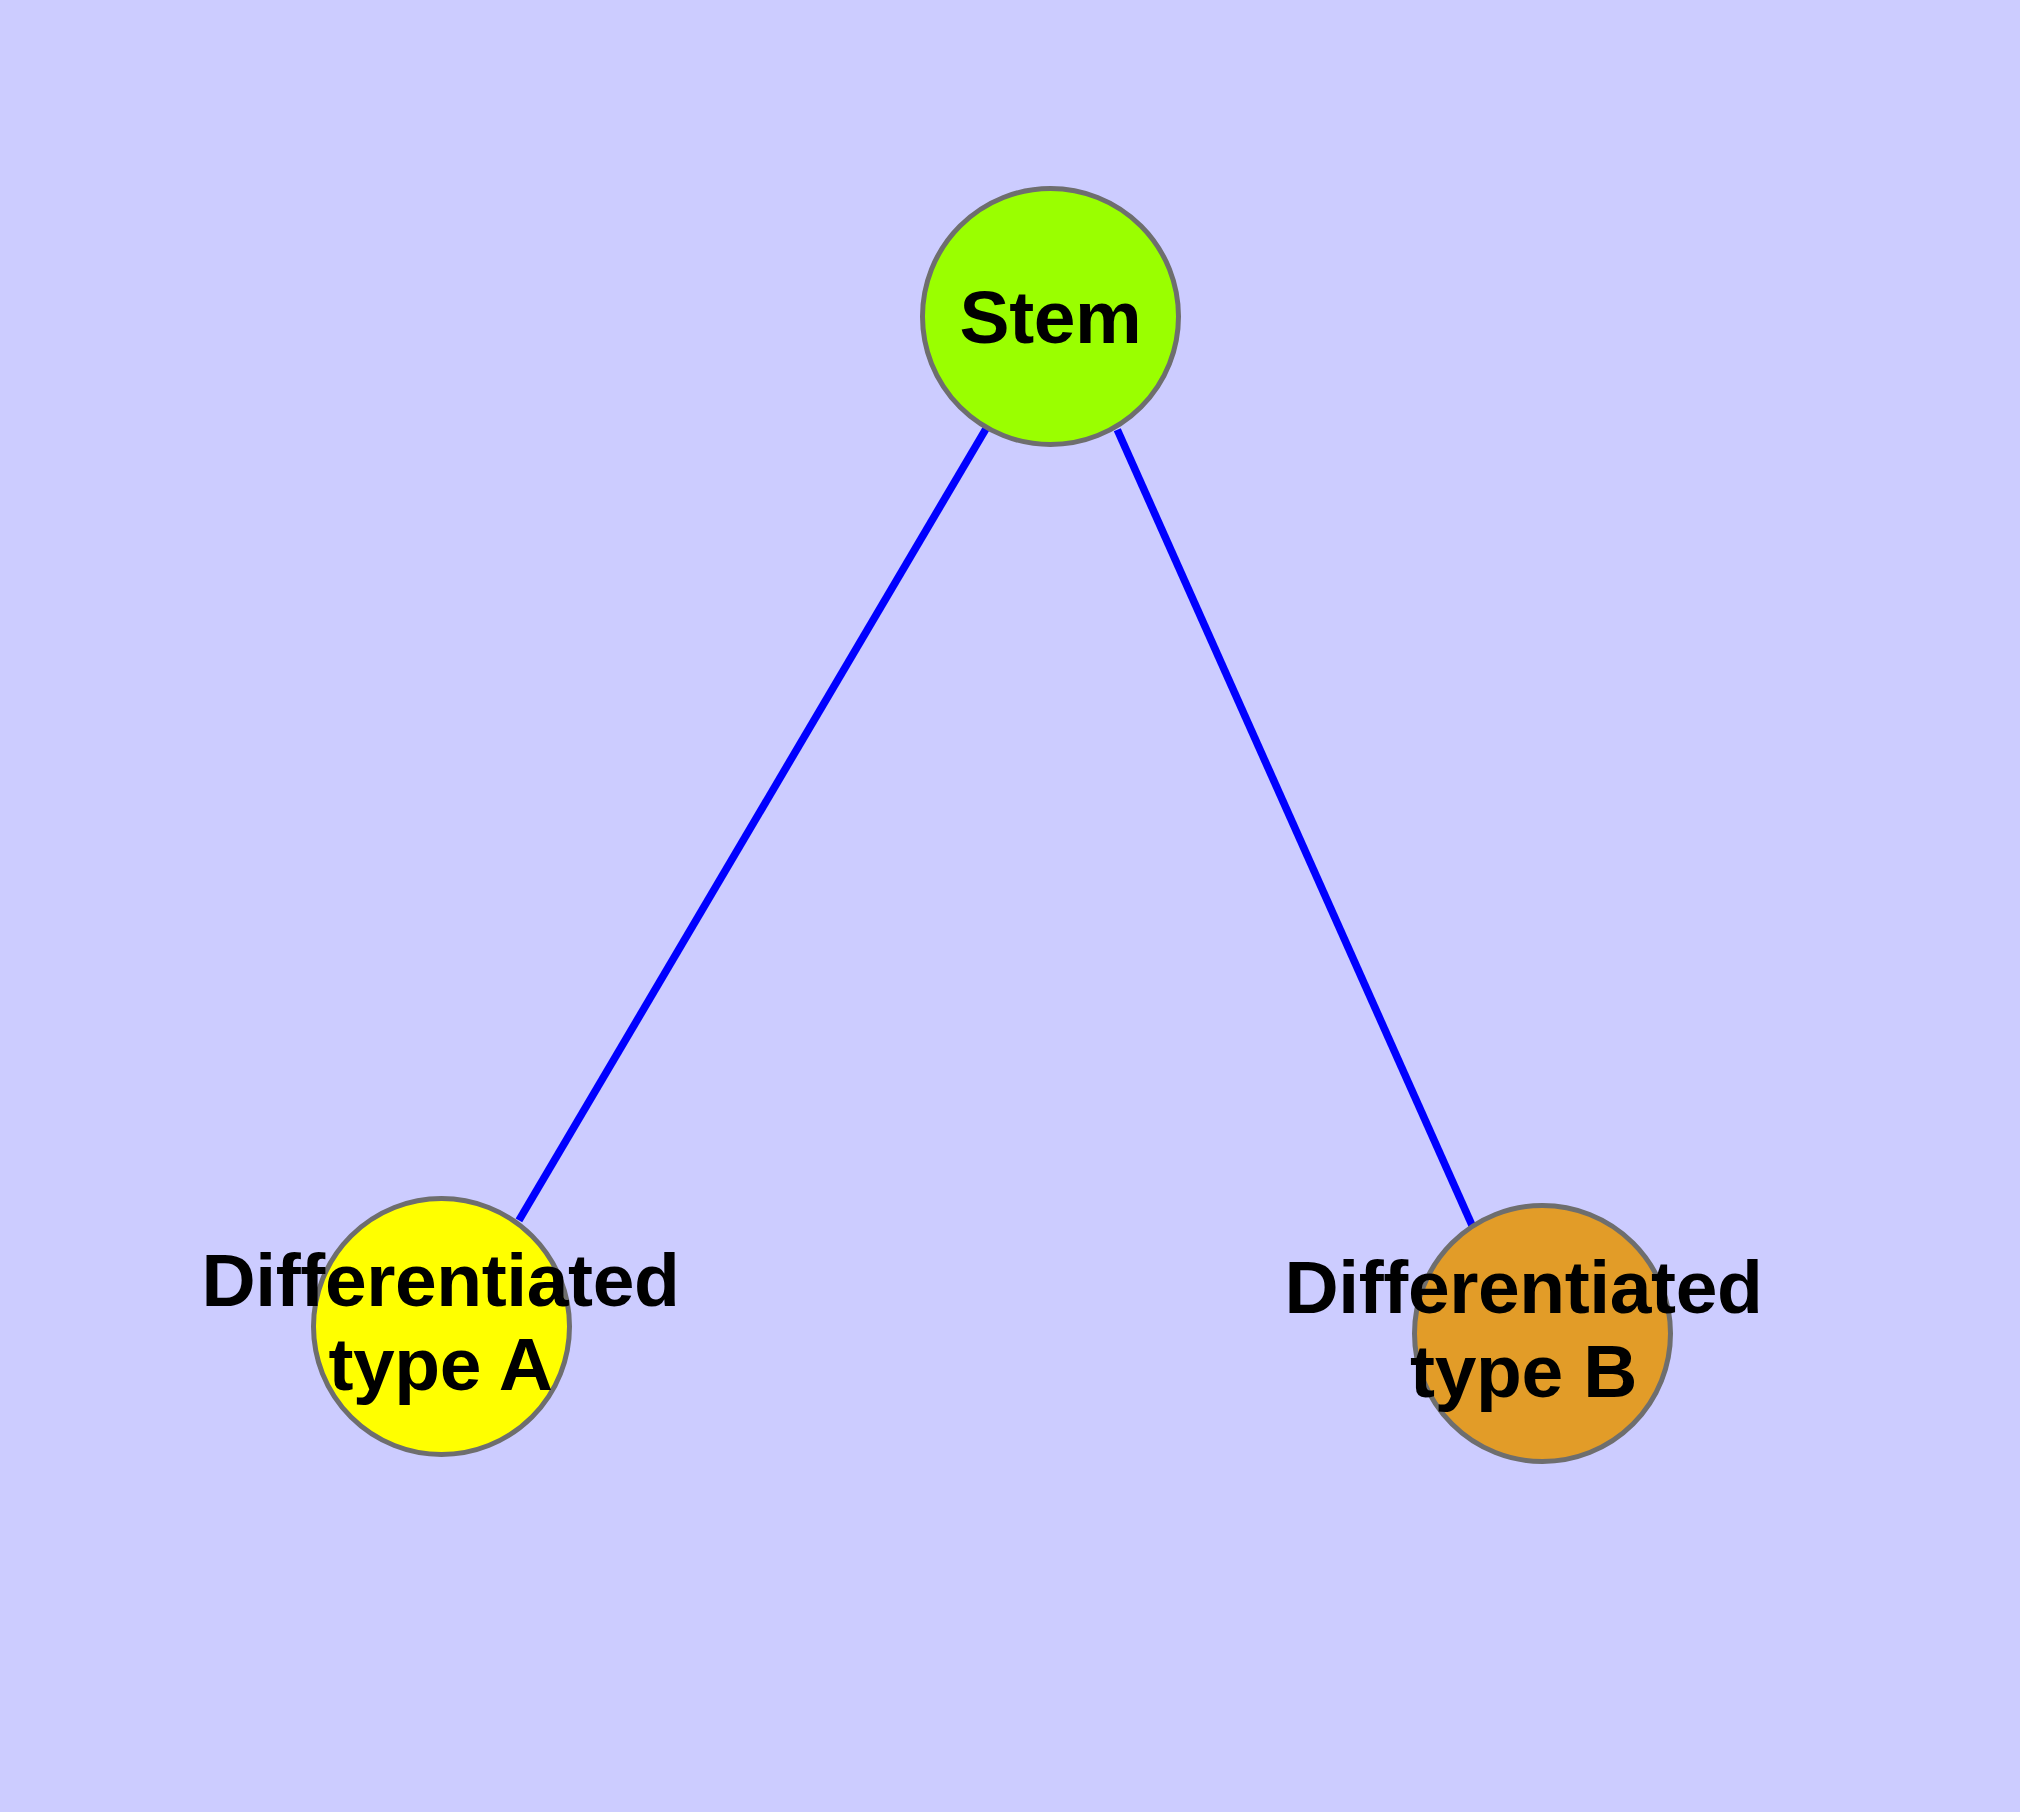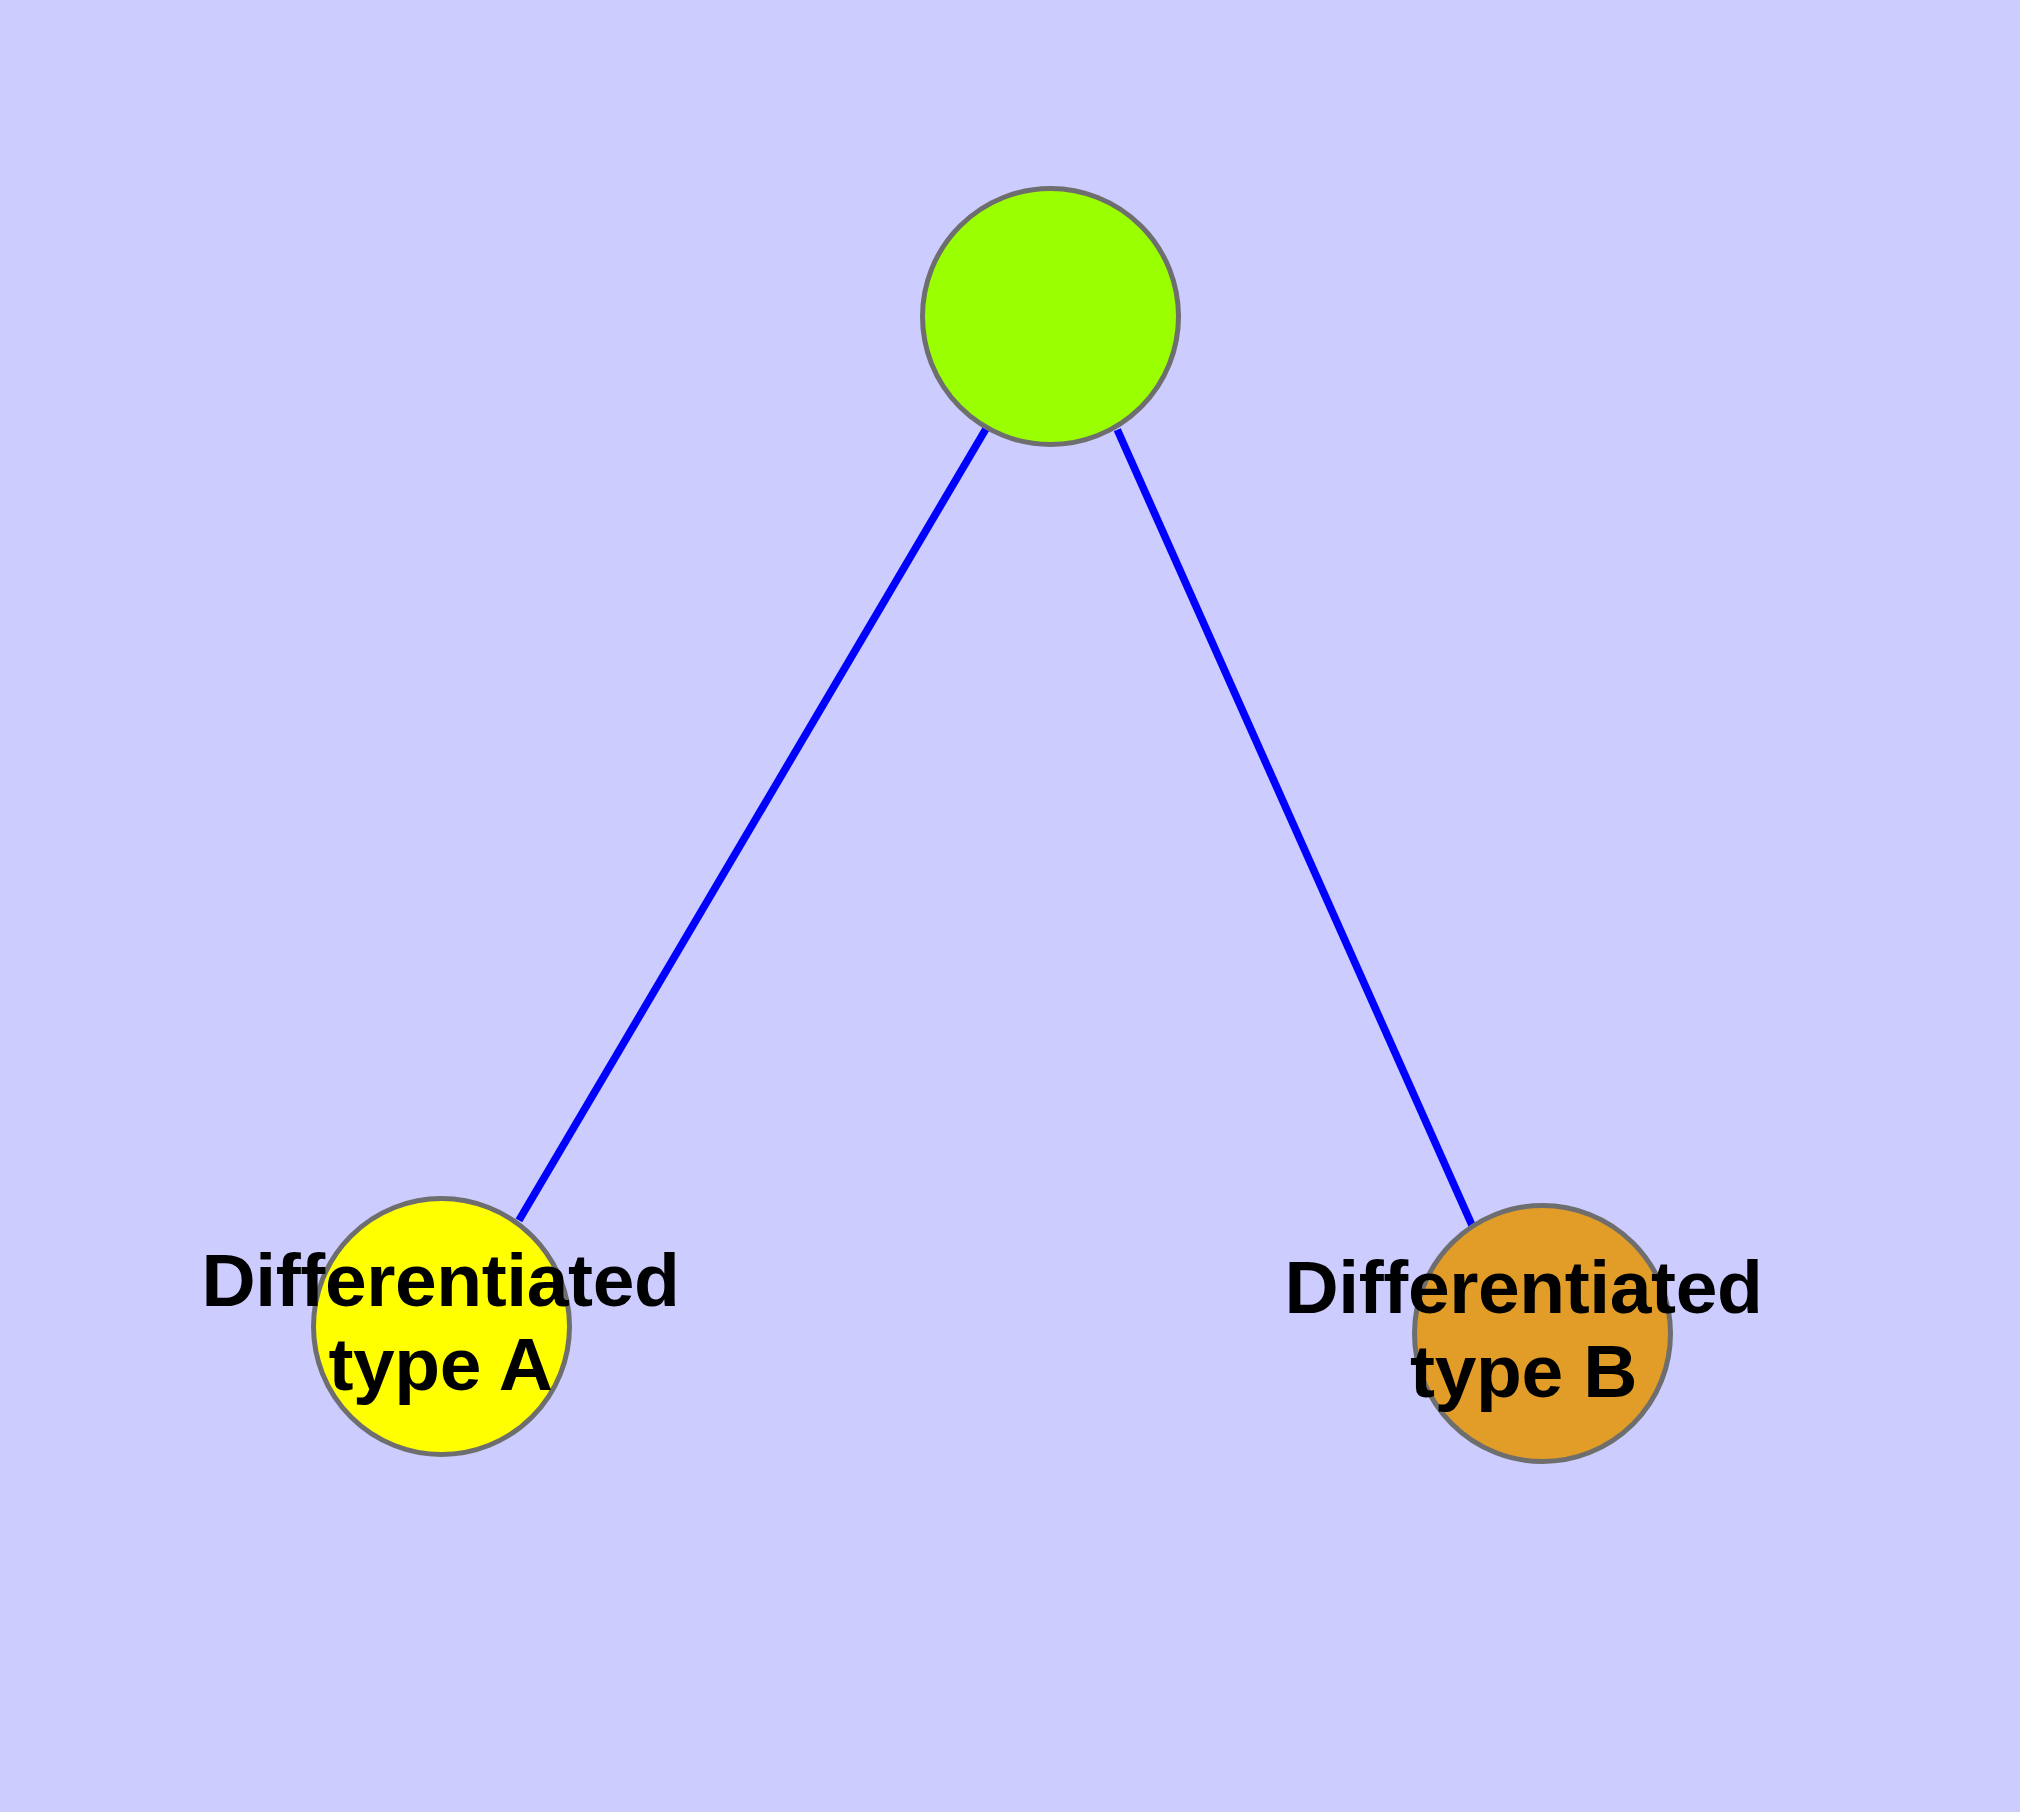--- a/index.html
+++ b/index.html
@@ -86,20 +86,21 @@
 
   <svg id="edge-layer" viewBox="0 0 2384 2138" width="2021" height="1812" xmlns="http://www.w3.org/2000/svg">
     <line x1="1163" y1="506" x2="612" y2="1440" stroke="#0000ff" stroke-width="9" stroke-linecap="butt"></line>
     <line x1="1318" y1="507" x2="1738" y2="1449" stroke="#0000ff" stroke-width="9" stroke-linecap="butt"></line>
   </svg>
 
   <div class="node" id="node-stem"></div>
   <div class="node" id="node-diff-a"></div>
   <div class="node" id="node-diff-b"></div>
 
+  <div class="node-label" id="label-stem">Stem</div>
 
   <div class="node-label" id="label-diff-a">Differentiated
 type A</div>
 
   <div class="node-label" id="label-diff-b">Differentiated
 type B</div>
 
 </div>
 
 

